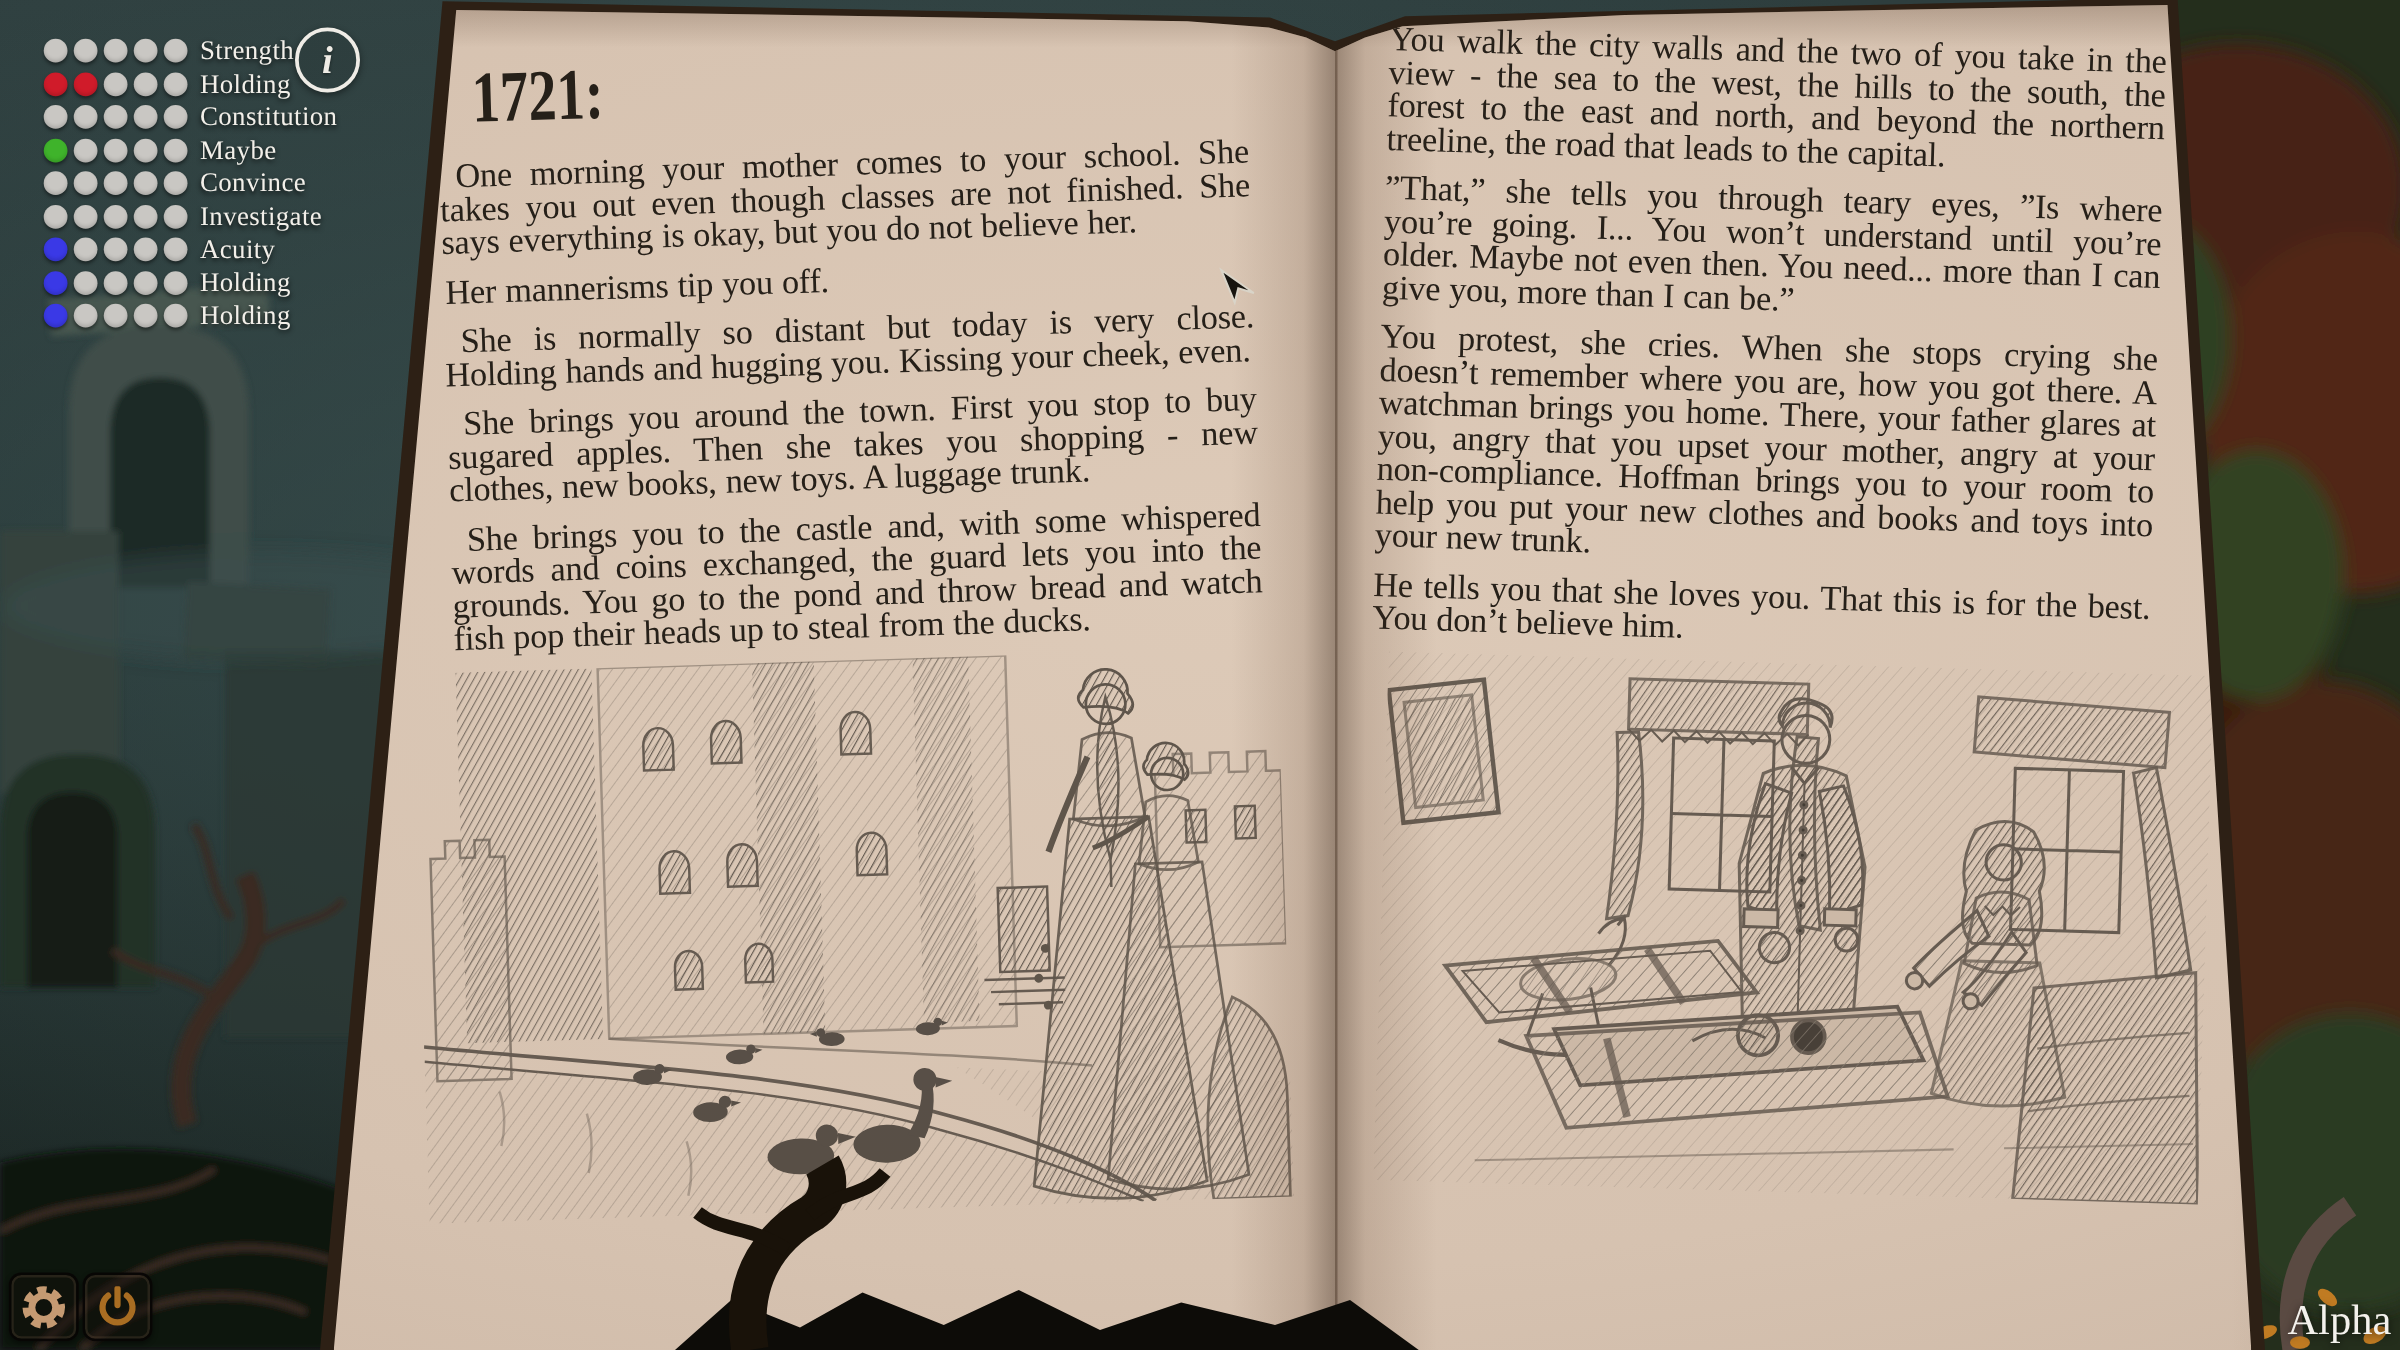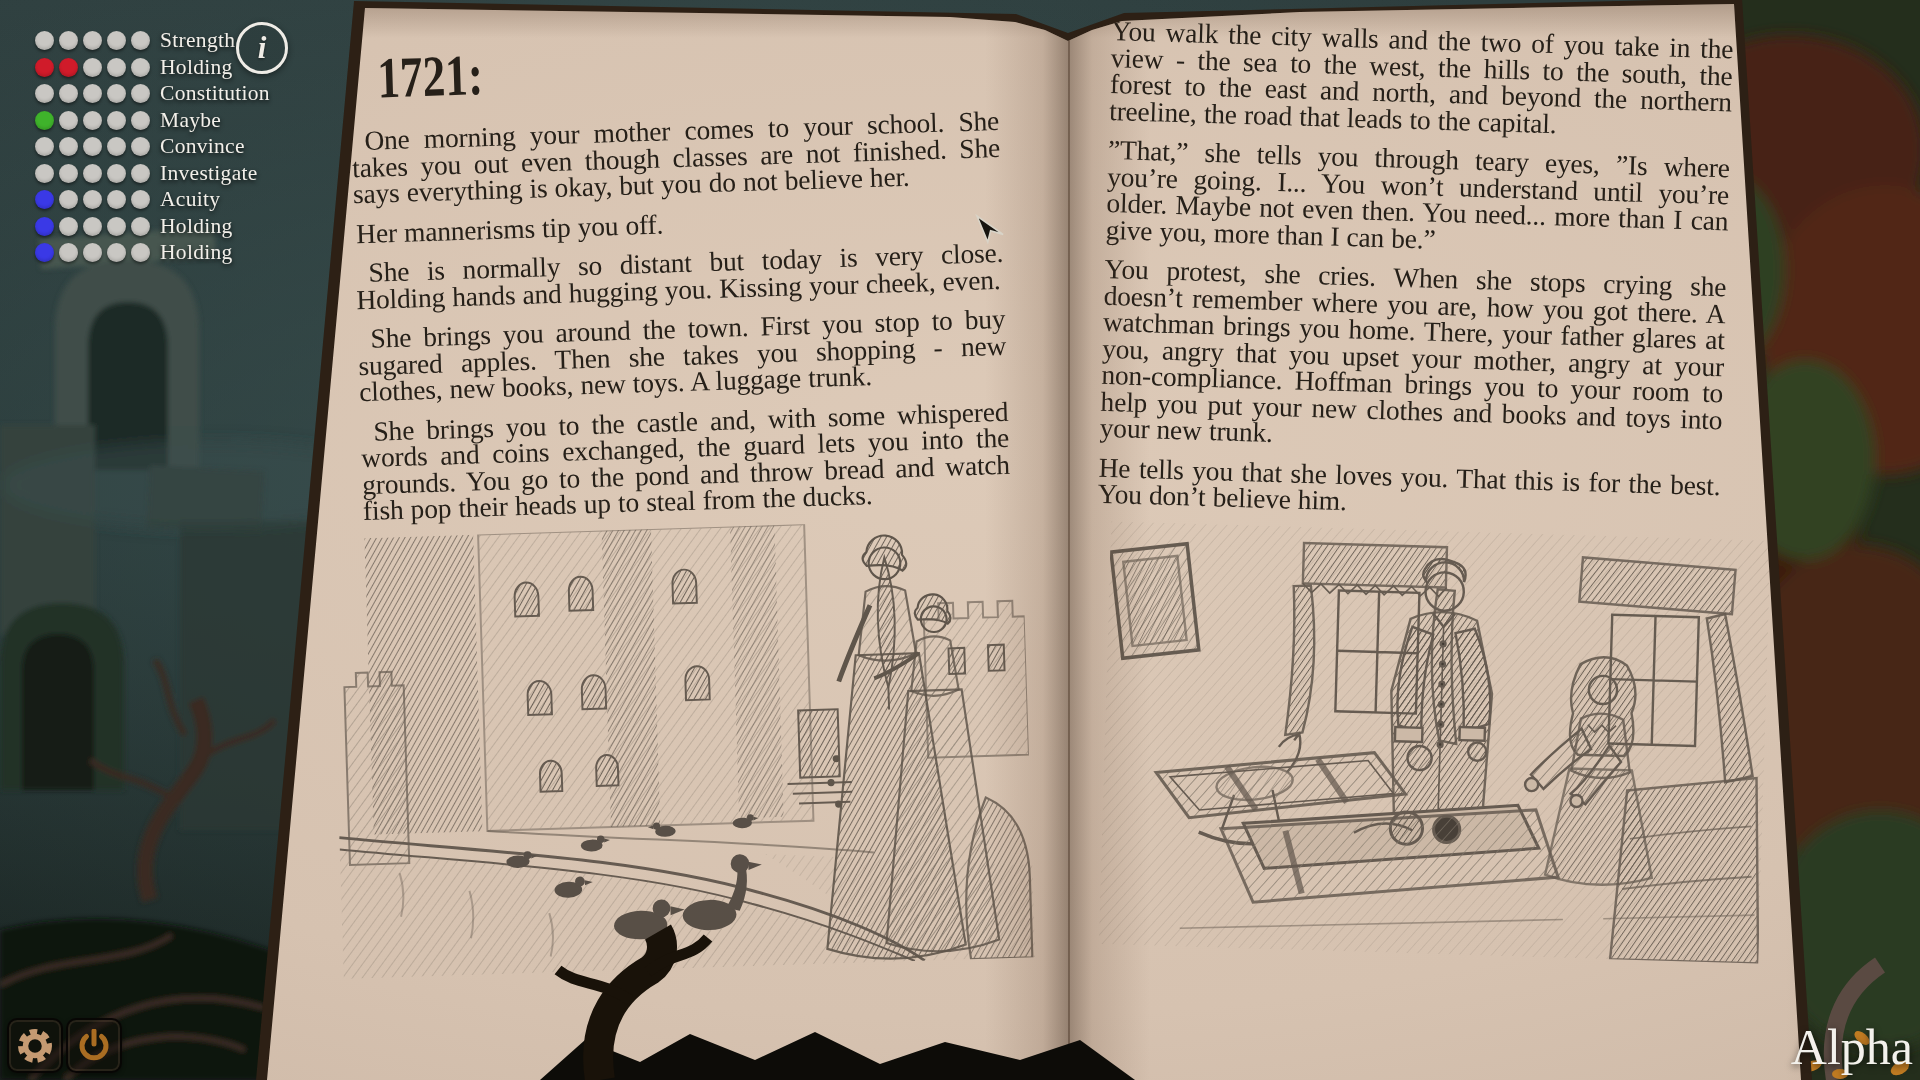--- a/index.html
+++ b/index.html
@@ -52,21 +52,21 @@
     text-shadow:0 2px 4px rgba(0,0,0,.85);}
   .info-btn{position:absolute;left:236px;top:22px;width:46px;height:46px;border-radius:50%;
     border:3.5px solid #efece6;color:#efece6;display:flex;align-items:center;justify-content:center;
     font-style:italic;font-size:31px;font-weight:bold;cursor:pointer;
     box-shadow:0 2px 6px rgba(0,0,0,.45);text-shadow:0 1px 3px rgba(0,0,0,.5);background:rgba(0,0,0,.05);}
   .sq-btn{position:absolute;bottom:7px;width:52px;height:51px;border-radius:10px;cursor:pointer;
     background:rgba(17,13,10,.5);border:2px solid rgba(8,6,4,.9);
     box-shadow:inset 0 0 0 2px rgba(135,108,82,.2), 0 2px 4px rgba(0,0,0,.4);
     display:flex;align-items:center;justify-content:center;}
   .gear-btn{left:7px;} .power-btn{left:66px;}
-  .build-label{position:absolute;right:7px;bottom:4px;font-size:50px;color:#f3f1ec;
+  .build-label{position:absolute;right:7px;bottom:4px;font-size:34px;color:#f3f1ec;
     text-shadow:0 2px 7px rgba(0,0,0,.65);}
   .cursor{position:absolute;left:974px;top:214px;z-index:5;}
 </style>
 </head>
 <body>
 
 <div class="stage">
 
   <svg class="bg" viewBox="0 0 1920 1080" preserveAspectRatio="none">
     <defs>

